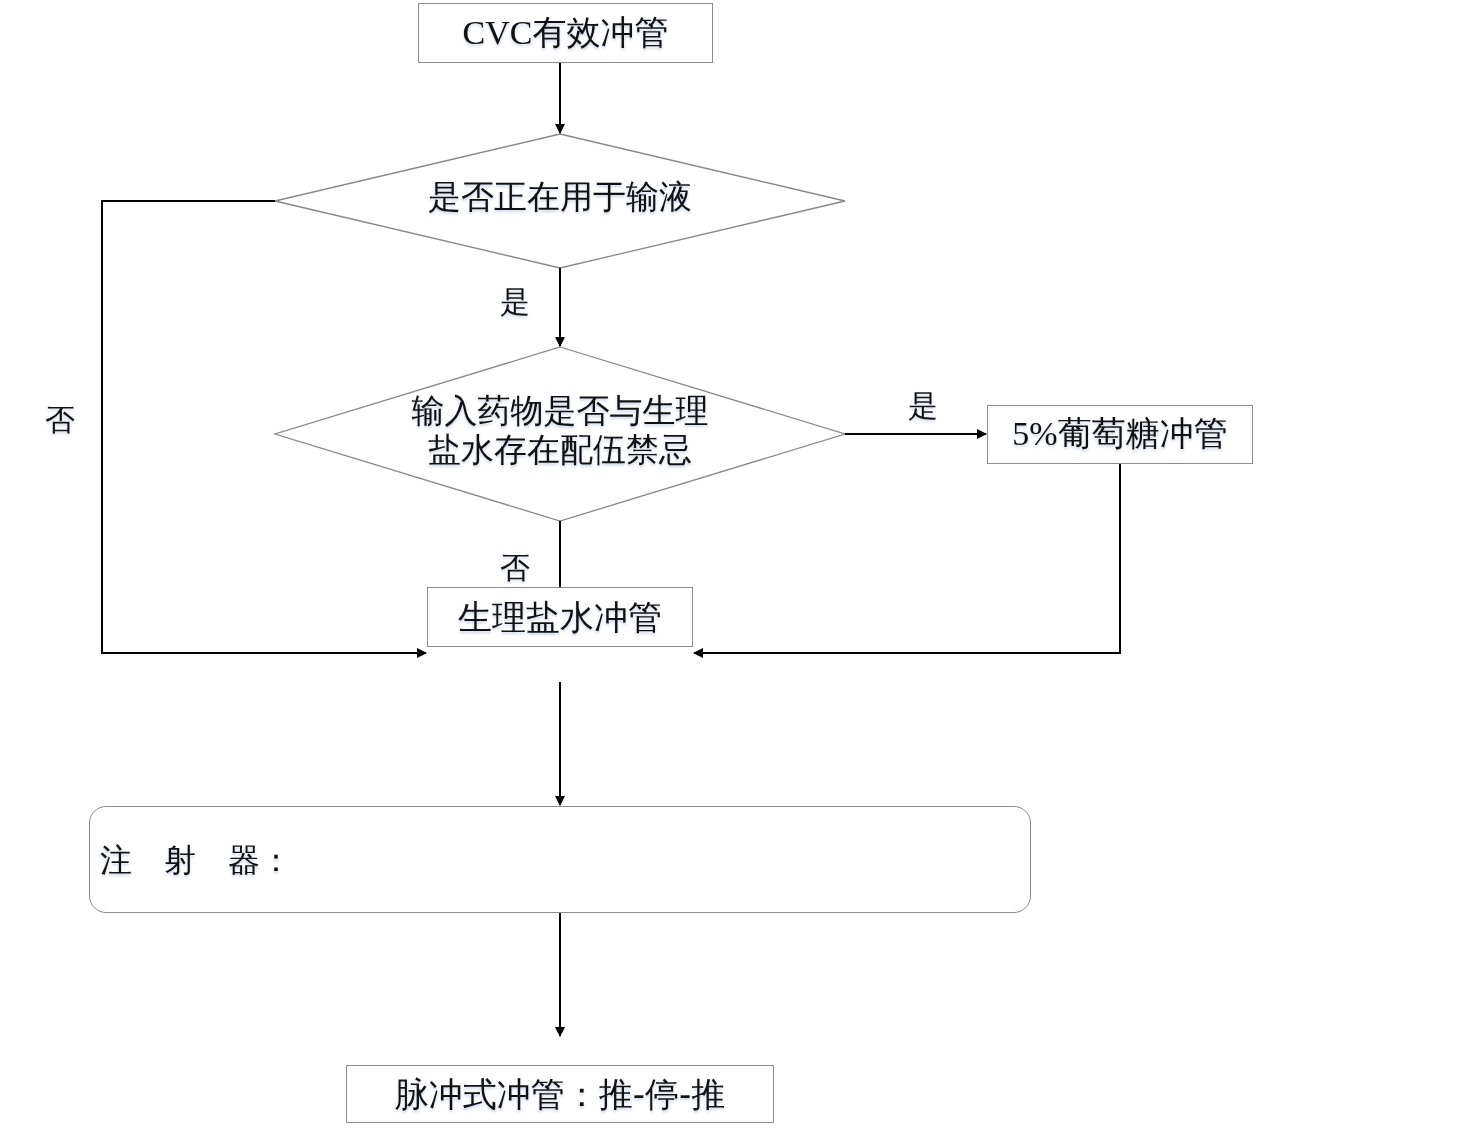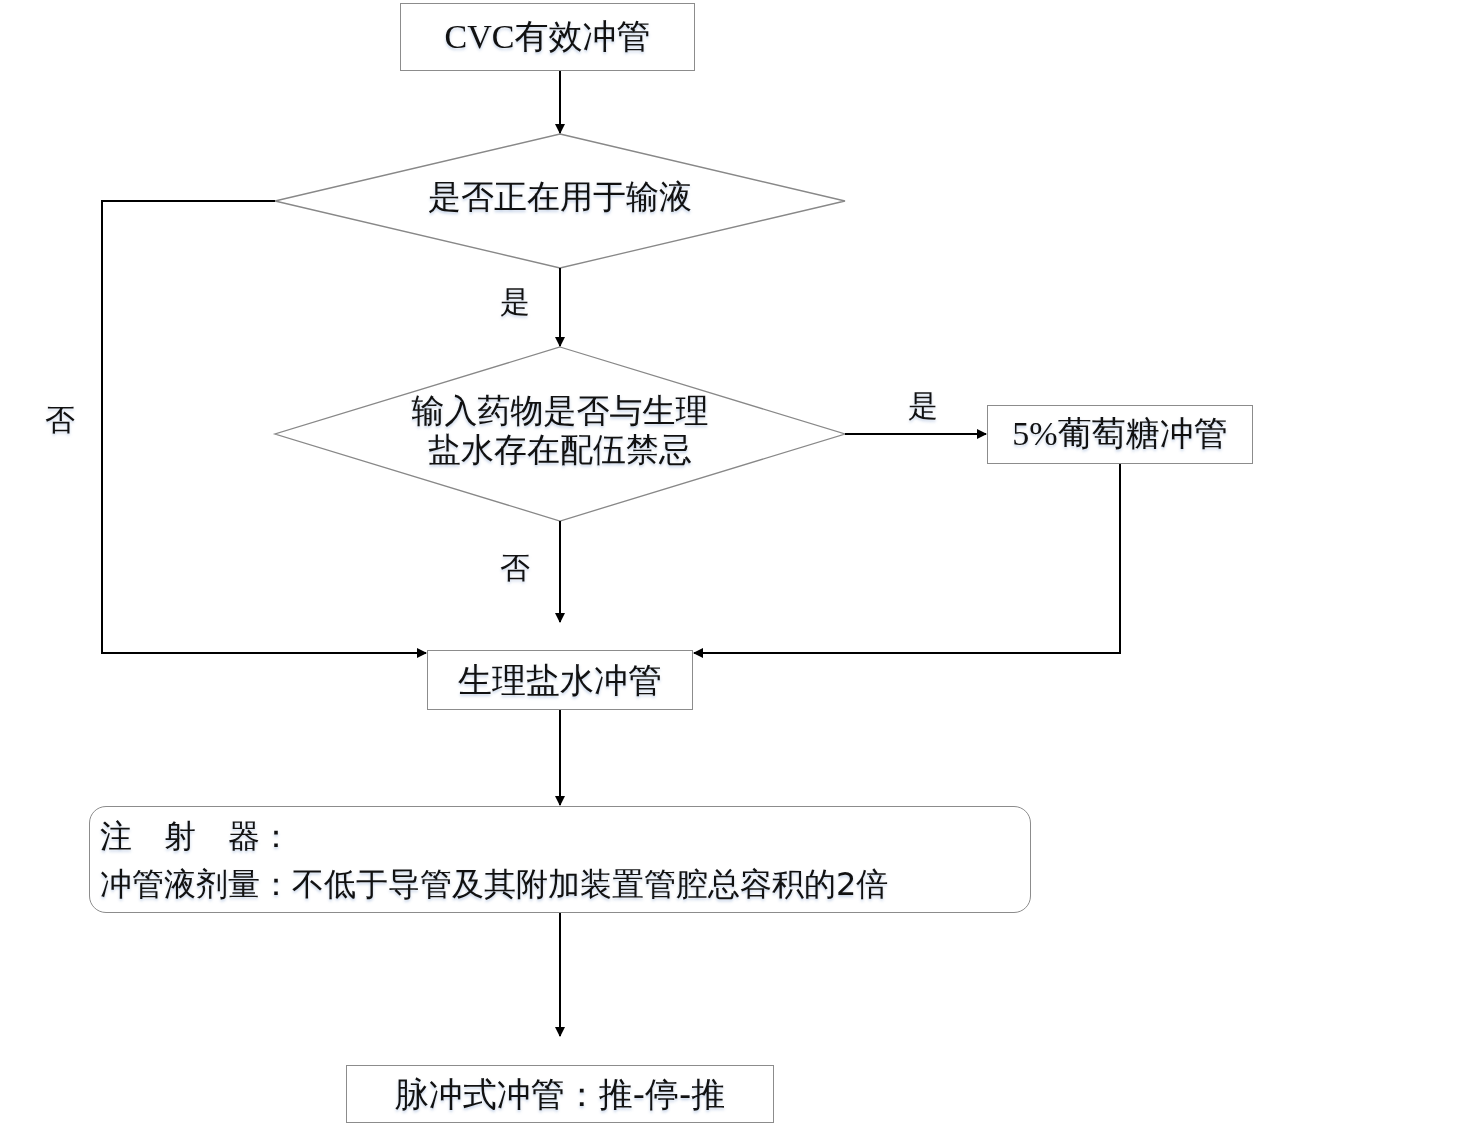--- a/index.html
+++ b/index.html
@@ -46,45 +46,42 @@
     <line x1="560" y1="63" x2="560" y2="133" stroke="#000" stroke-width="2" marker-end="url(#arr)"></line>
     <line x1="560" y1="268" x2="560" y2="346" stroke="#000" stroke-width="2" marker-end="url(#arr)"></line>
     <polyline points="275,201 102,201 102,653 426,653" fill="none" stroke="#000" stroke-width="2" marker-end="url(#arr)"></polyline>
     <line x1="845" y1="434" x2="986" y2="434" stroke="#000" stroke-width="2" marker-end="url(#arr)"></line>
     <line x1="560" y1="521" x2="560" y2="622" stroke="#000" stroke-width="2" marker-end="url(#arr)"></line>
     <polyline points="1120,463 1120,653 694,653" fill="none" stroke="#000" stroke-width="2" marker-end="url(#arr)"></polyline>
     <line x1="560" y1="682" x2="560" y2="805" stroke="#000" stroke-width="2" marker-end="url(#arr)"></line>
     <line x1="560" y1="912" x2="560" y2="1036" stroke="#000" stroke-width="2" marker-end="url(#arr)"></line>
   </svg>
 
-  <div class="node" style="left:400px; top:3px; width:295px; height:68px;">
+  <div class="node" style="left:418px; top:3px; width:295px; height:60px;">
     <span>CVC有效冲管</span>
   </div>
 
   <div class="diamond-text" style="left:340px; top:392px; width:440px;">
     <div>输入药物是否与生理</div>
     <div>盐水存在配伍禁忌</div>
   </div>
 
   <div class="diamond-text" style="left:360px; top:178px; width:400px;">是否正在用于输液</div>
 
   <div class="node" style="left:987px; top:405px; width:266px; height:59px;justify-content:center;">
     <span>5%葡萄糖冲管</span>
   </div>
 
-  <div class="node cjk" style="left:427px; top:650px; width:266px; height:60px;">
+  <div class="node cjk" style="left:427px; top:587px; width:266px; height:60px;">
     <span>生理盐水冲管</span>
   </div>
 
   <div class="node multi" style="left:89px; top:806px; width:942px; height:107px;">
     <div class="row">
       <span class="cjk">注　射　器：</span>
-    </div>
-    <div class="row">
-      <span class="cjk">冲管液剂量：</span><span class="cjk">不低于导管及其附加装置管腔总容积的2倍</span>
     </div>
   </div>
 
   <div class="node cjk" style="left:346px; top:1037px; width:428px; height:58px;margin-top:28px;">
     <span>脉冲式冲管：推-停-推</span>
   </div>
 
   <span class="label" style="left:500px; top:282px;">是</span>
   <span class="label" style="left:45px; top:400px;">否</span>
   <span class="label" style="left:908px; top:386px;">是</span>

